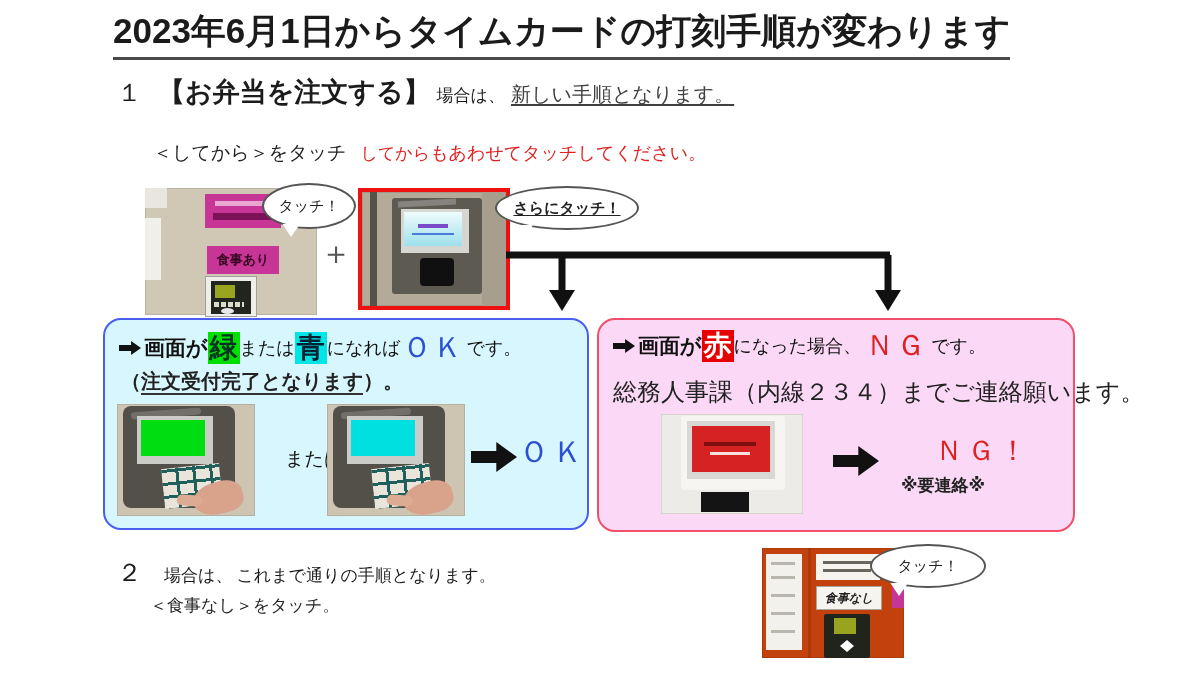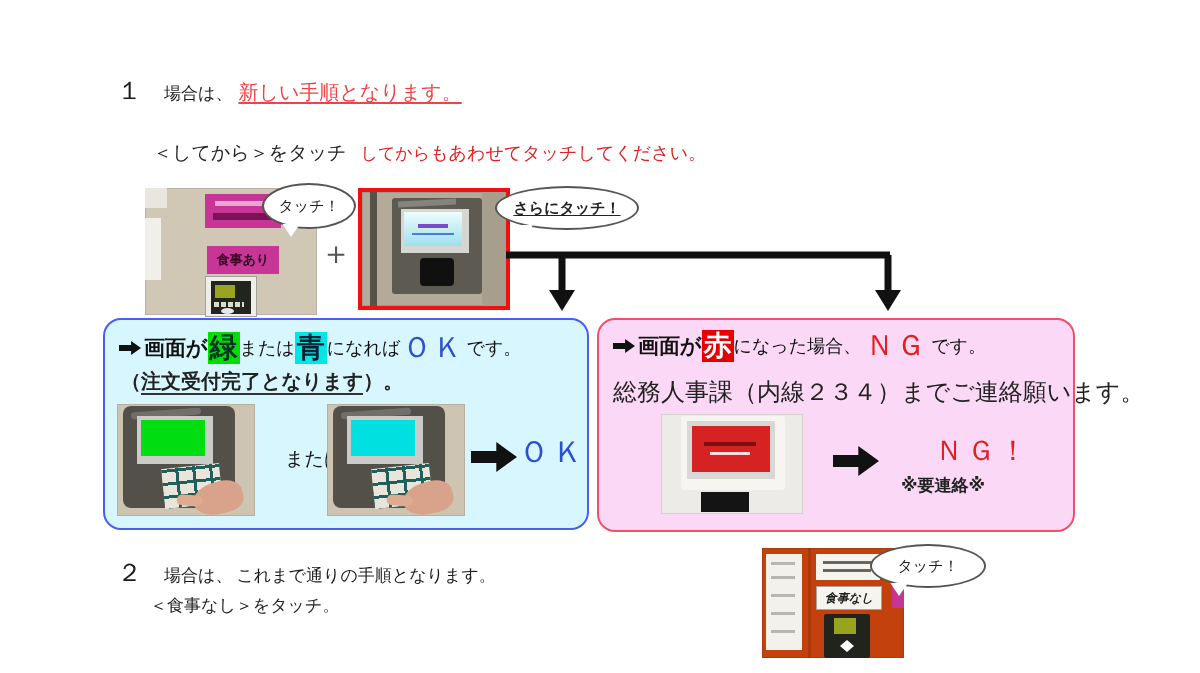--- a/index.html
+++ b/index.html
@@ -9,21 +9,21 @@
 
   
   .title{left:113px;top:8px;font-size:35px;font-weight:bold;letter-spacing:0;
          padding-bottom:2px;border-bottom:3px solid #4a4a4a;white-space:nowrap;}
 
   
   .s1-heading{left:117px;top:74px;display:flex;align-items:baseline;white-space:nowrap;}
   .sec-num{font-size:25px;margin-right:16px;}
   .sec-main{font-size:27px;font-weight:bold;}
   .sec-case{font-size:17px;margin-left:6px;}
-  .s1-new{font-size:20px;color:#ef4444;margin-left:6px;text-decoration:underline;text-underline-offset:3px;}
+  .s1-new{font-size:20px;color:#404040;margin-left:6px;text-decoration:underline;text-underline-offset:3px;}
 
   .s1-instruction{left:153px;top:140px;display:flex;align-items:baseline;white-space:nowrap;}
   .ins-black{font-size:19px;color:#222;}
   .ins-red1{font-size:17px;color:#e02020;margin-left:14px;}
   .ins-red-big{font-size:21px;font-weight:bold;color:#e02020;margin-left:10px;}
   .ins-red2{font-size:18px;color:#e02020;}
 
   
   .photo{position:absolute;box-shadow:inset 0 0 0 1px rgba(0,0,0,.10);}
   .photo i,.photo b,.photo u,.photo s{position:absolute;display:block;border:none;text-decoration:none;}
@@ -140,23 +140,25 @@
   .p3-screen{left:10px;top:4px;width:22px;height:16px;background:#99a41e;border:1px solid #5d6410;}
   .p3-diamond{left:16px;top:26px;width:14px;height:12px;background:#fff;clip-path:polygon(50% 0,100% 50%,50% 100%,0 50%);}
   .p3-pink{left:130px;top:28px;width:12px;height:32px;background:#c73597;}
   .p3-shade{left:46px;top:0;width:3px;height:110px;background:rgba(0,0,0,.12);}
 </style>
 </head>
 <body>
 
 <div class="page">
 
+  <div class="abs title">2023年6月1日からタイムカードの打刻手順が変わります</div>
 
   <div class="abs s1-heading">
     <span class="sec-num">１</span>
+    <span class="sec-main">【お弁当を注文する】</span>
     <span class="sec-case">場合は、</span>
     <span class="s1-new">新しい手順となります。</span>
   </div>
 
   <div class="abs s1-instruction">
     <span class="ins-black">＜してから＞をタッチ</span>
     <span class="ins-red1">してから</span>
     <span class="ins-red2">もあわせてタッチしてください。</span>
   </div>
 

